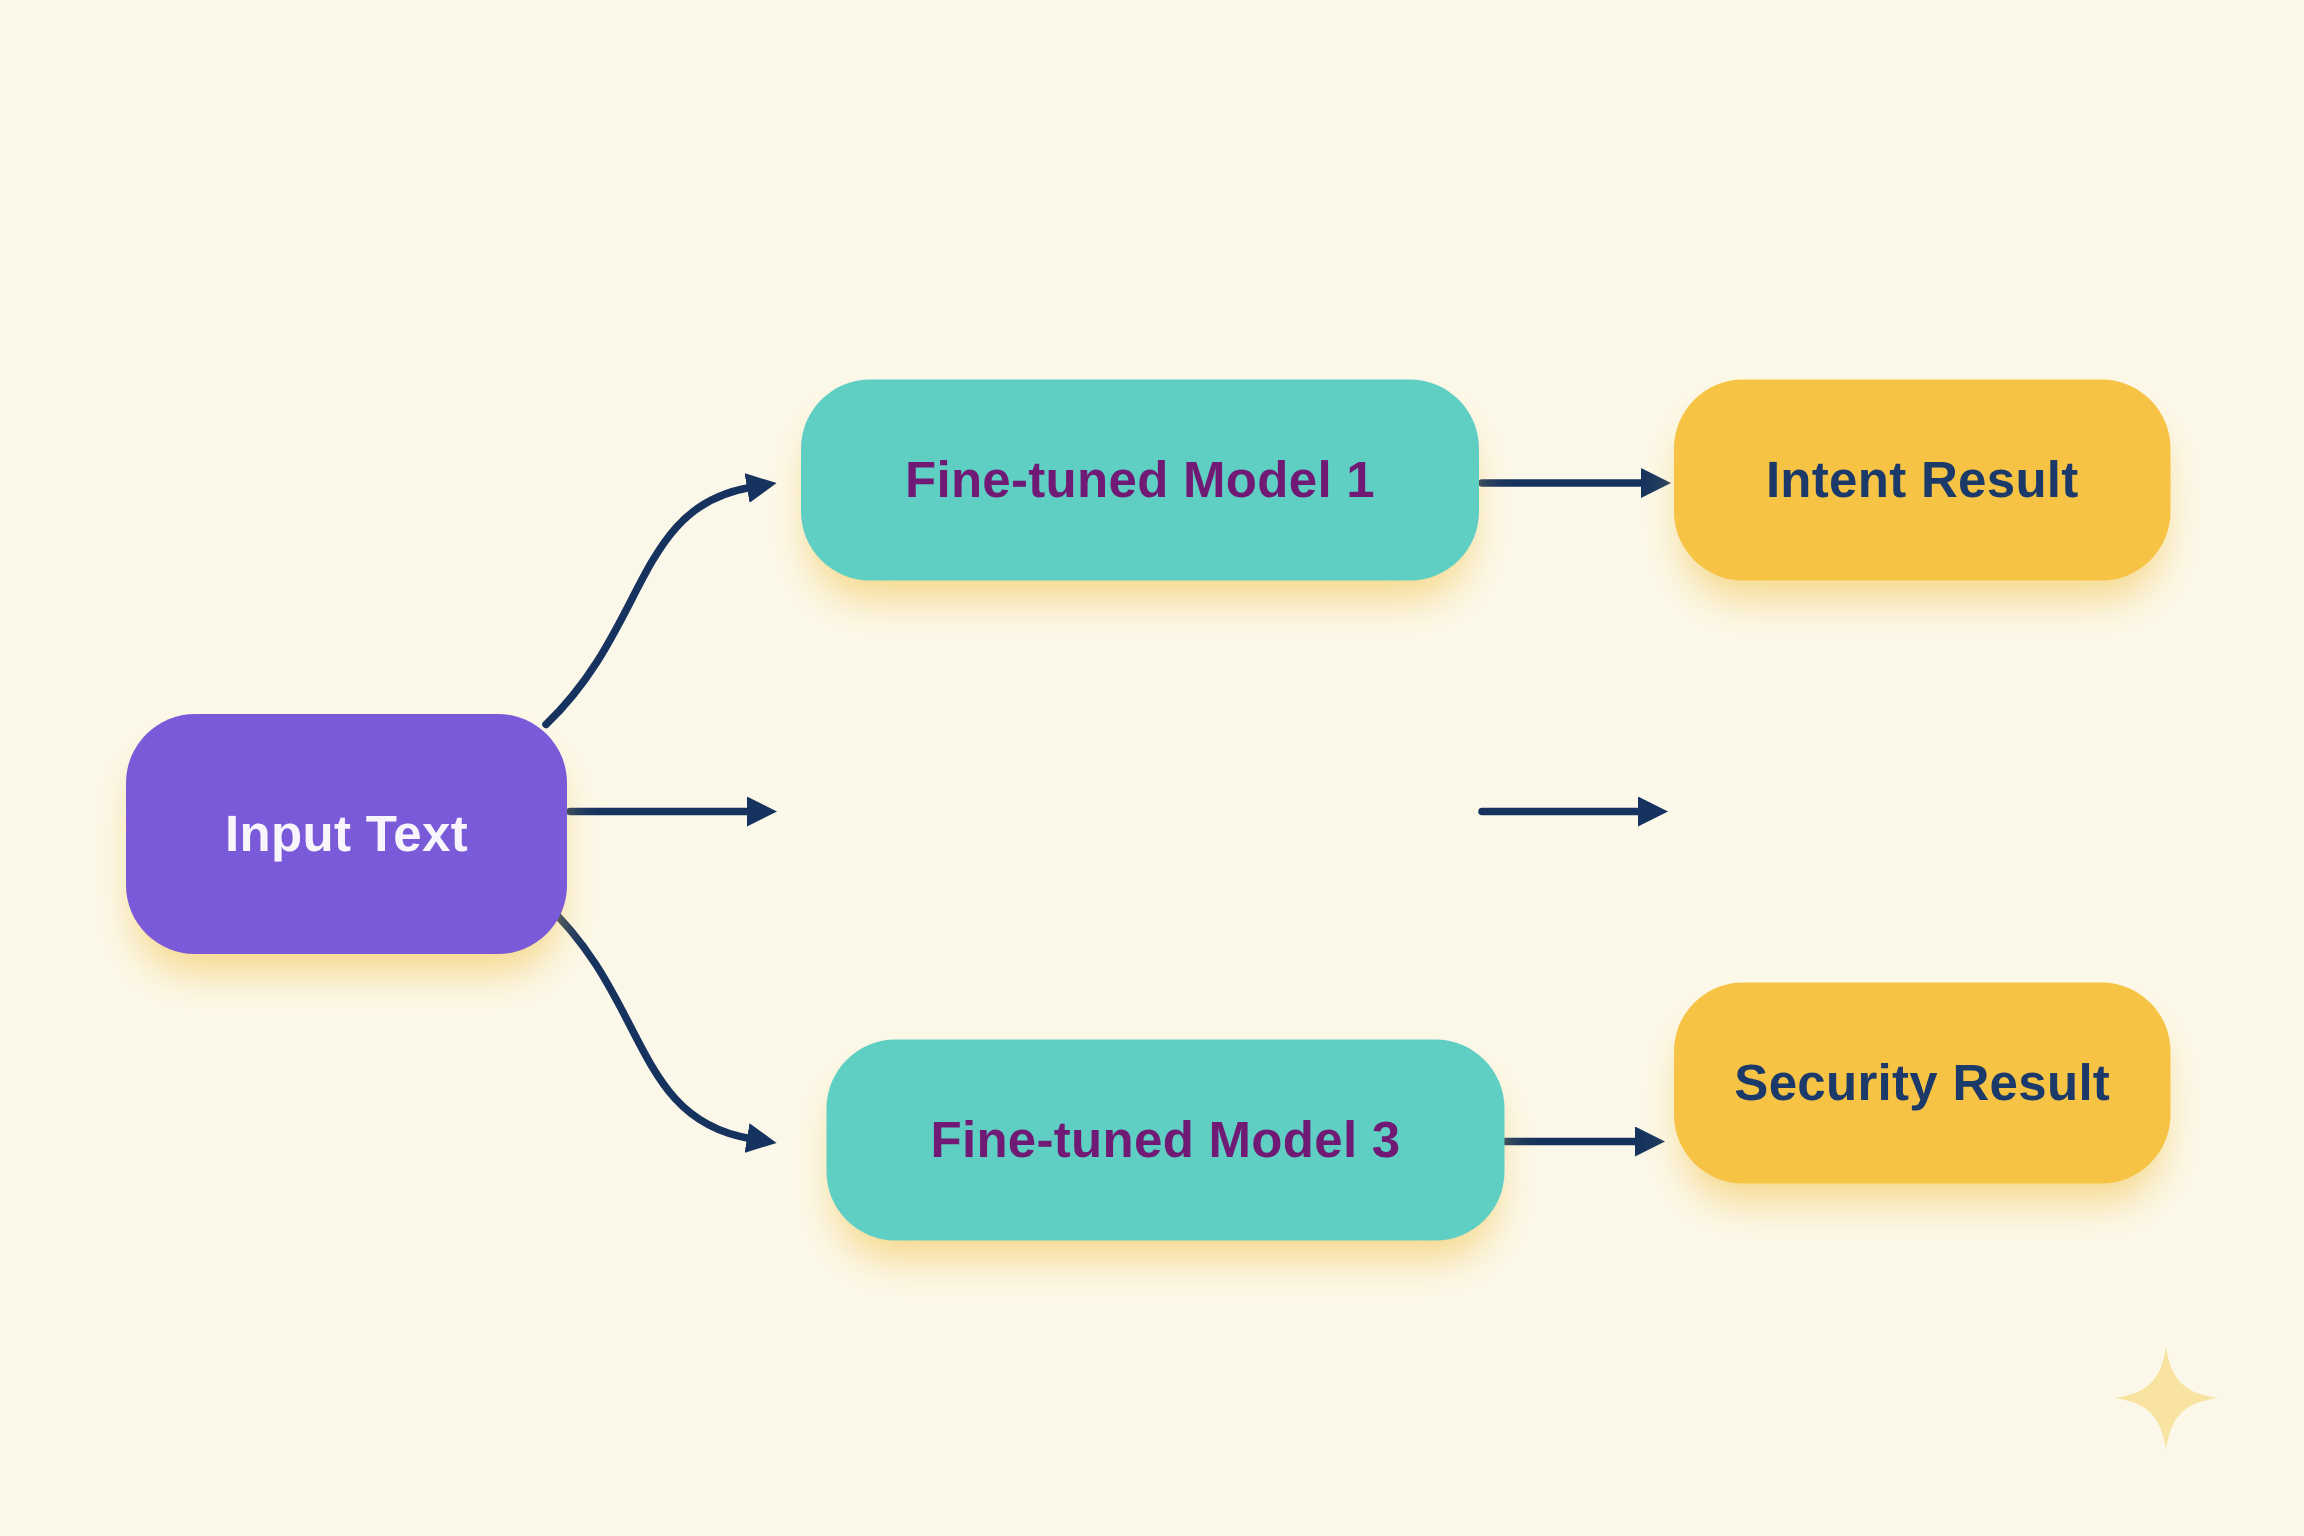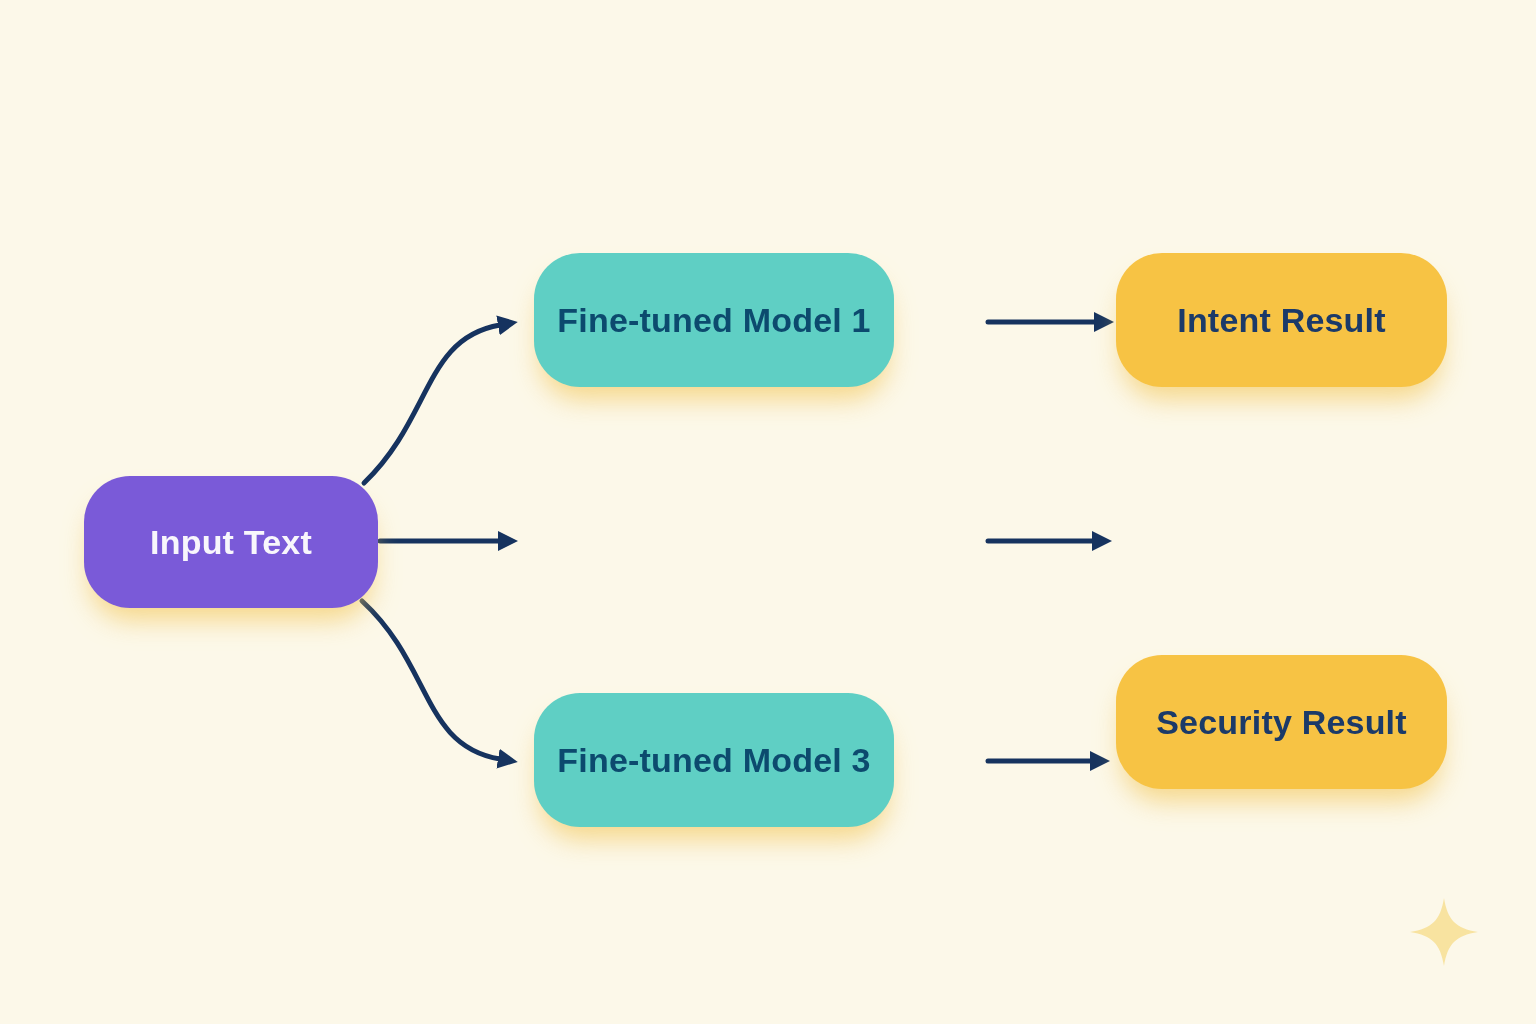--- a/index.html
+++ b/index.html
@@ -19,33 +19,33 @@
     align-items: center;
     justify-content: center;
     border-radius: 46px;
     font-weight: 700;
     font-size: 34px;
     letter-spacing: 0.2px;
     box-shadow: 0 18px 26px -6px rgba(243, 198, 88, 0.65);
   }
 
   .node-input {
-    left: 84px; top: 476px; width: 294px; height: 132px;
+    left: 84px; top: 476px; width: 294px; height: 160px;
     background: #7A5AD8;
     color: #F8F6FC;
   }
 
   .node-model {
-    left: 534px; width: 360px; height: 134px;
+    left: 534px; width: 452px; height: 134px;
     background: #5FCFC4;
-    color: #0c4a6e;
+    color: #701a75;
   }
   .node-model-1 { top: 253px; }
   .node-model-2 { top: 473px; }
-  .node-model-3 { top: 693px; }
+  .node-model-3 { top: 693px; margin-left: 17px; }
 
   .node-result {
     left: 1116px; width: 331px; height: 134px;
     background: #F7C344;
     color: #1B3A69;
   }
   .node-result-1 { top: 253px; }
   .node-result-2 { top: 473px; }
   .node-result-3 { top: 655px; }
 

